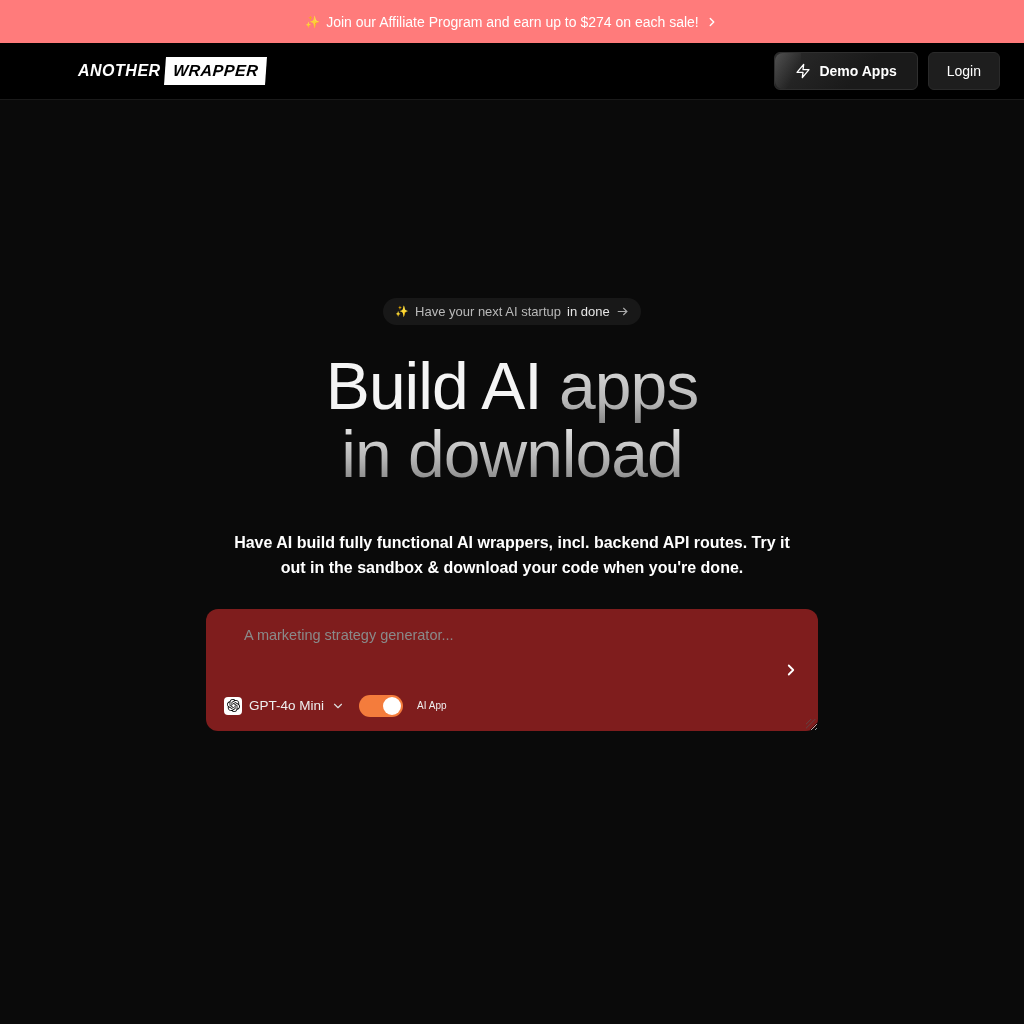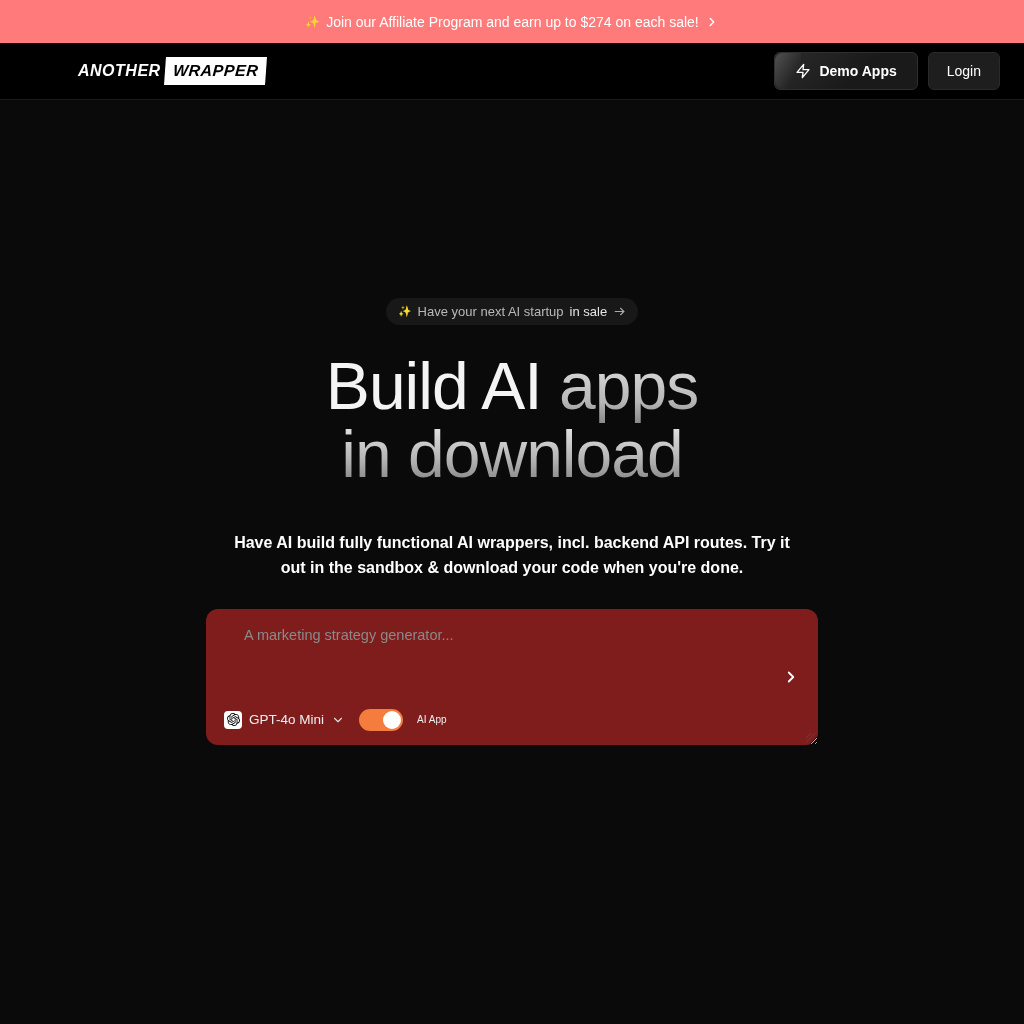--- a/index.html
+++ b/index.html
@@ -188,21 +188,21 @@
     border: none;
     color: #fff;
     cursor: pointer;
     border-radius: 6px;
   }
 
   .prompt-footer {
     display: flex;
     align-items: center;
     gap: 14px;
-    margin-top: 14px;
+    margin-top: 0;
   }
   .model {
     display: inline-flex;
     align-items: center;
     gap: 7px;
     font-size: 13.5px;
     color: #eee;
     cursor: pointer;
   }
   .model .openai-badge {
@@ -269,21 +269,21 @@
       <span>Login</span>
     </button>
   </div>
 </div>
 
 <div class="hero">
 
   <div class="pill">
     <span class="sparkle-mini">✨</span>
     <span>Have your next AI startup </span>
-    <span class="pill-bold">in sale</span>
+    <span class="pill-bold">in done</span>
     <svg width="13" height="13" viewBox="0 0 24 24" fill="none" stroke="#aaa" stroke-width="2" stroke-linecap="round" stroke-linejoin="round">
         <line x1="4" y1="12" x2="20" y2="12"></line>
         <polyline points="14 6 20 12 14 18"></polyline>
       </svg>
   </div>
 
   <h1 class="headline">
     <span class="l1">
       <span>Build AI </span><span class="word-apps">apps</span>
     </span>

